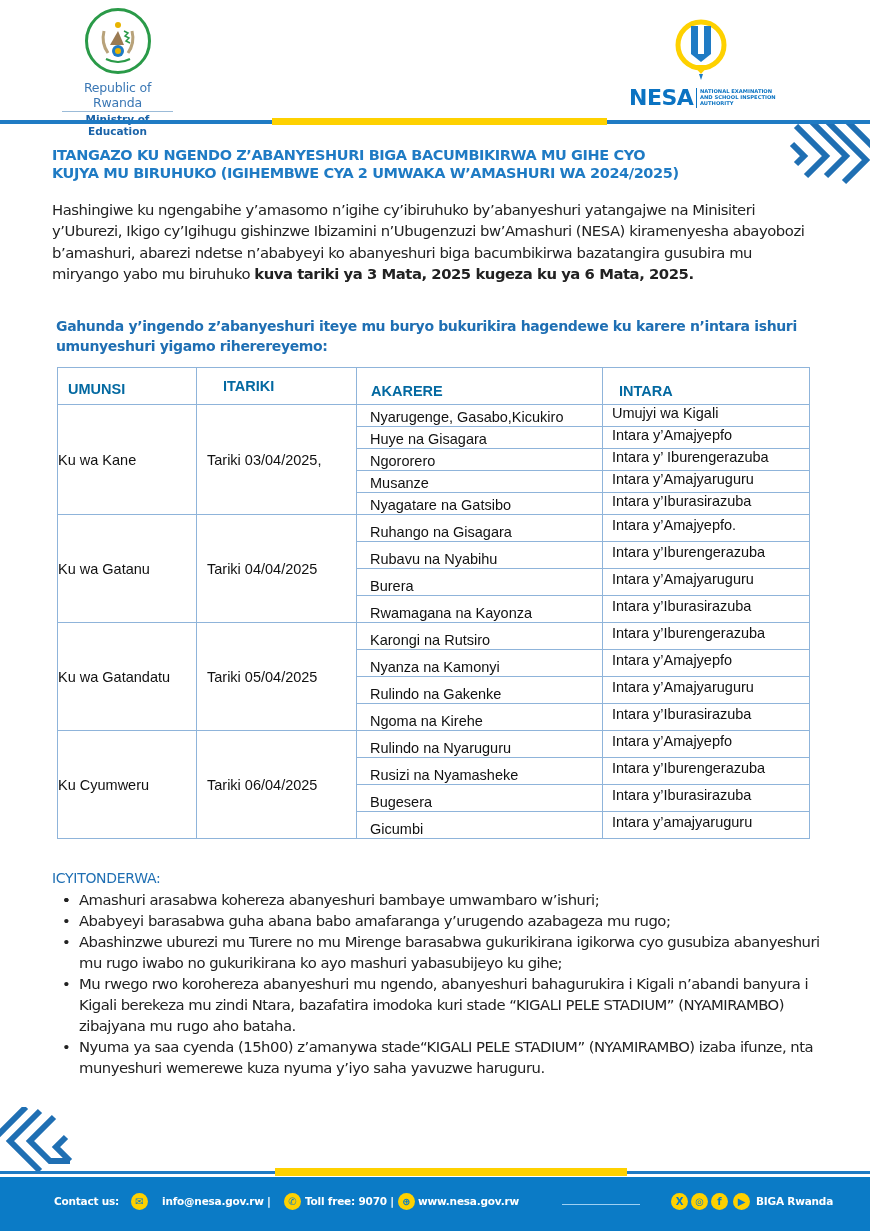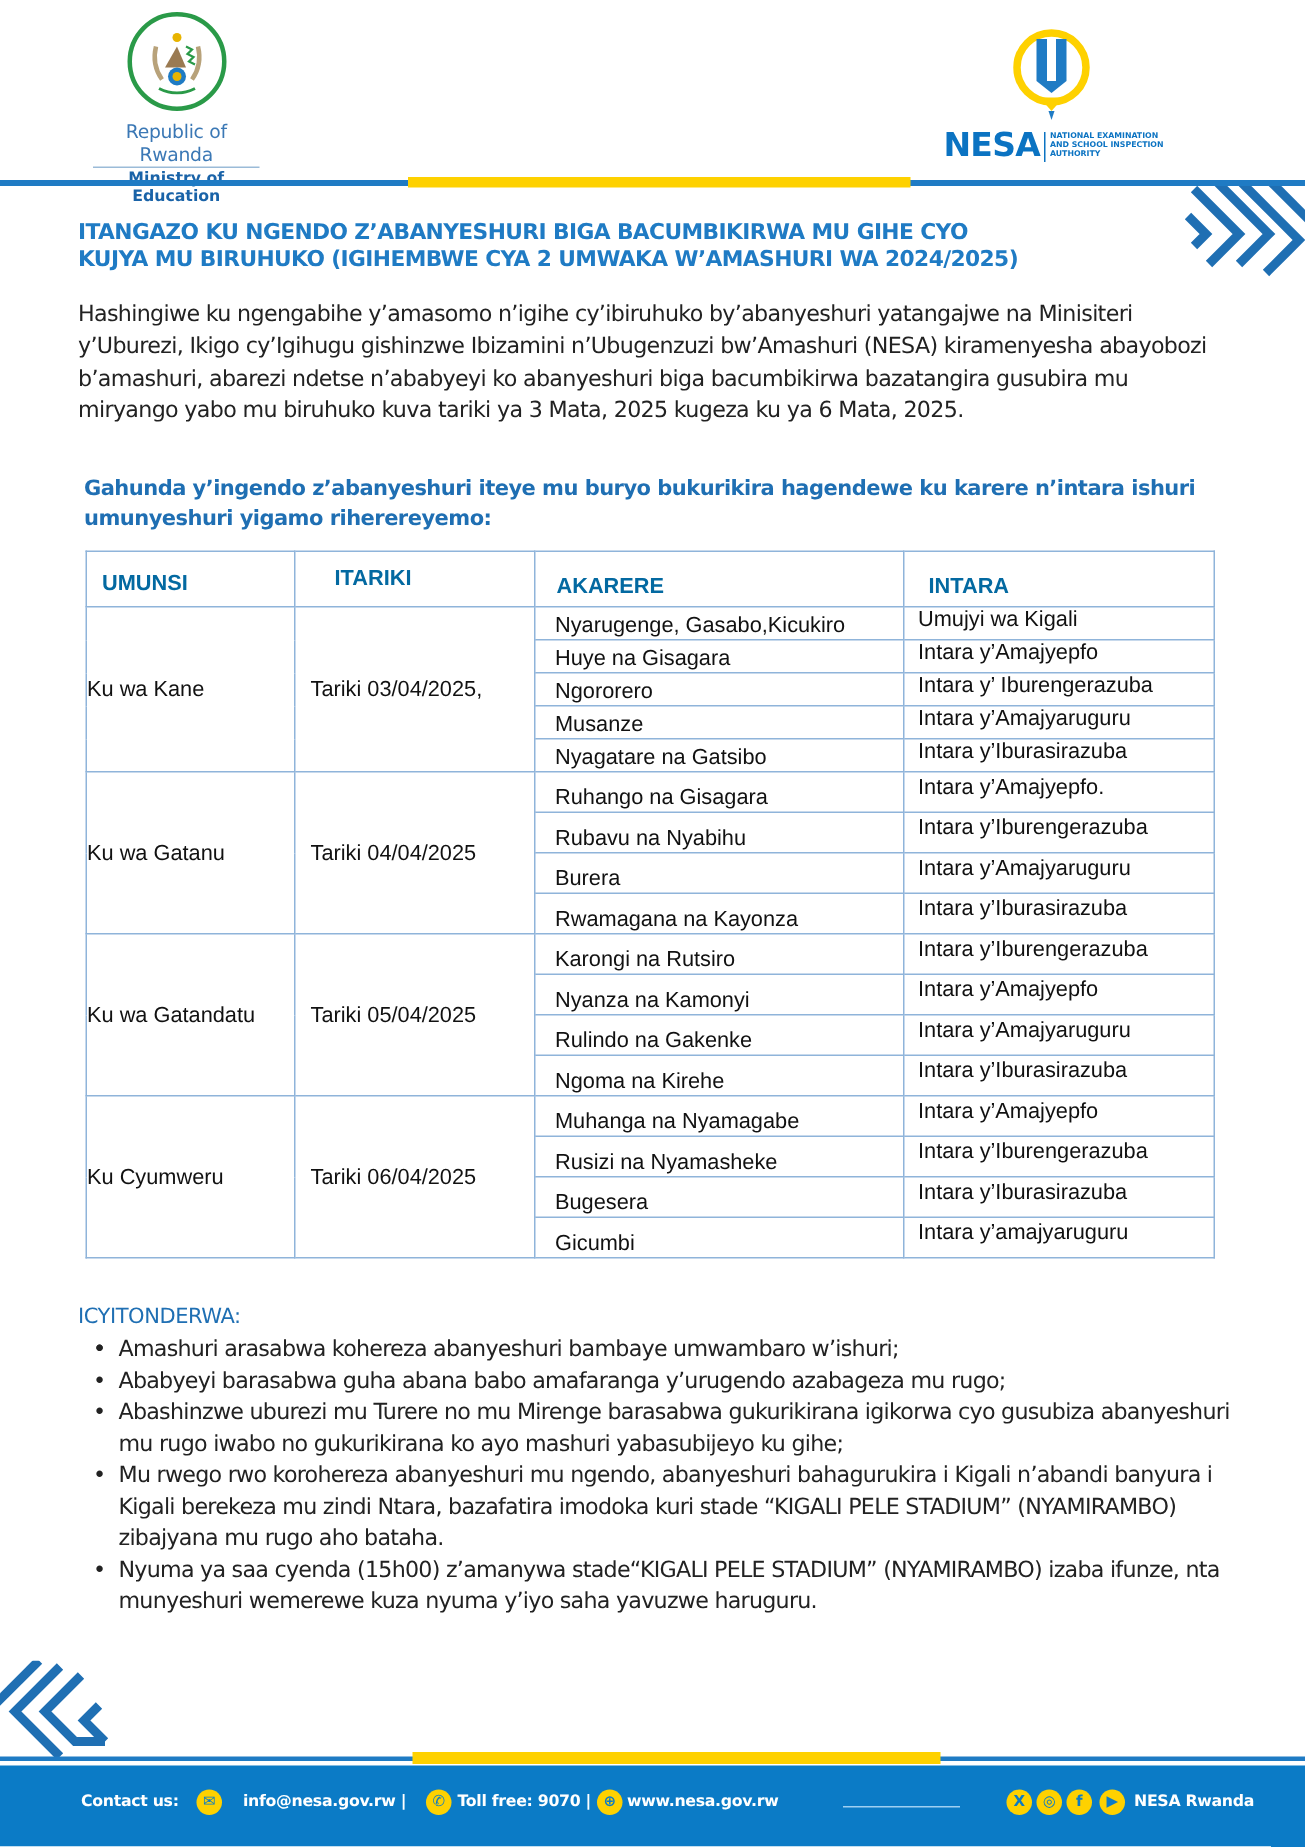--- a/index.html
+++ b/index.html
@@ -21,21 +21,21 @@
 
   .top-rule { position: absolute; left: 0; top: 120px; width: 870px; height: 4px; background: #1f7bc4; }
   .top-rule-gold { position: absolute; left: 272px; top: 118px; width: 335px; height: 7px; background: #fed100; }
 
   .deco-tr { position: absolute; right: 0; top: 124px; width: 84px; height: 66px; overflow: hidden; }
   .deco-bl { position: absolute; left: 0; top: 1107px; width: 76px; height: 68px; overflow: hidden; }
 
   
   .title { position: absolute; left: 52px; top: 146px; width: 720px; font-family: "DejaVu Sans", sans-serif; font-weight: bold; font-size: 14.5px; line-height: 18px; color: #1f7bc4; letter-spacing: -0.4px; }
   .intro { position: absolute; left: 52px; top: 199px; width: 760px; font-family: "DejaVu Sans", sans-serif; font-size: 14.8px; line-height: 21.3px; color: #222; letter-spacing: -0.45px; }
-  .intro b { font-weight: normal; }
+  .intro b { font-weight: bold; }
   .subhead { position: absolute; left: 56px; top: 316px; width: 760px; font-family: "DejaVu Sans", sans-serif; font-weight: bold; font-size: 14px; line-height: 20px; color: #1f6fb3; letter-spacing: -0.35px; }
 
   
   table.sched { position: absolute; left: 57px; top: 367px; width: 753px; border-collapse: collapse; font-family: "Liberation Sans", sans-serif; }
   table.sched td, table.sched th { border: 1px solid #8fb4da; }
   table.sched th { height: 37px; text-align: left; font-size: 14.5px; font-weight: bold; color: #0369a1; padding-left: 10px; padding-top: 6px; }
   table.sched th.c2 { padding-left: 26px; padding-top: 0; vertical-align: middle; }
   table.sched th.c3 { padding-left: 14px; padding-top: 10px; }
   table.sched th.c4 { padding-left: 16px; padding-top: 10px; }
   table.sched td { font-size: 14.5px; color: #111; }
@@ -190,21 +190,21 @@
         <td class="dist">Rulindo na Gakenke</td>
         <td class="prov">Intara y’Amajyaruguru</td>
       </tr>
       <tr class="r4">
         <td class="dist">Ngoma na Kirehe</td>
         <td class="prov">Intara y’Iburasirazuba</td>
       </tr>
       <tr class="r4">
         <td class="day" rowspan="4">Ku Cyumweru</td>
         <td class="date" rowspan="4">Tariki 06/04/2025</td>
-        <td class="dist">Muhanga na  Nyamagabe</td>
+        <td class="dist">Rulindo na  Nyaruguru</td>
         <td class="prov">Intara y’Amajyepfo</td>
       </tr>
       <tr class="r4">
         <td class="dist">Rusizi na Nyamasheke</td>
         <td class="prov">Intara y’Iburengerazuba</td>
       </tr>
       <tr class="r4">
         <td class="dist">Bugesera</td>
         <td class="prov">Intara y’Iburasirazuba</td>
       </tr>
@@ -244,14 +244,14 @@
   <span class="f-item" style="left:162px">info@nesa.gov.rw |</span>
   <span class="ficon" style="left:284px">✆</span>
   <span class="f-item" style="left:305px">Toll free: 9070 |</span>
   <span class="ficon" style="left:398px">⊕</span>
   <span class="f-item" style="left:418px">www.nesa.gov.rw</span>
   <div class="f-line"></div>
   <span class="ficon" style="left:671px">X</span>
   <span class="ficon" style="left:691px">◎</span>
   <span class="ficon" style="left:711px">f</span>
   <span class="ficon" style="left:733px">▶</span>
-  <span class="f-item" style="left:756px">NESA Rwanda</span>
+  <span class="f-item" style="left:756px">BIGA Rwanda</span>
 </div>
 
 </body></html>

